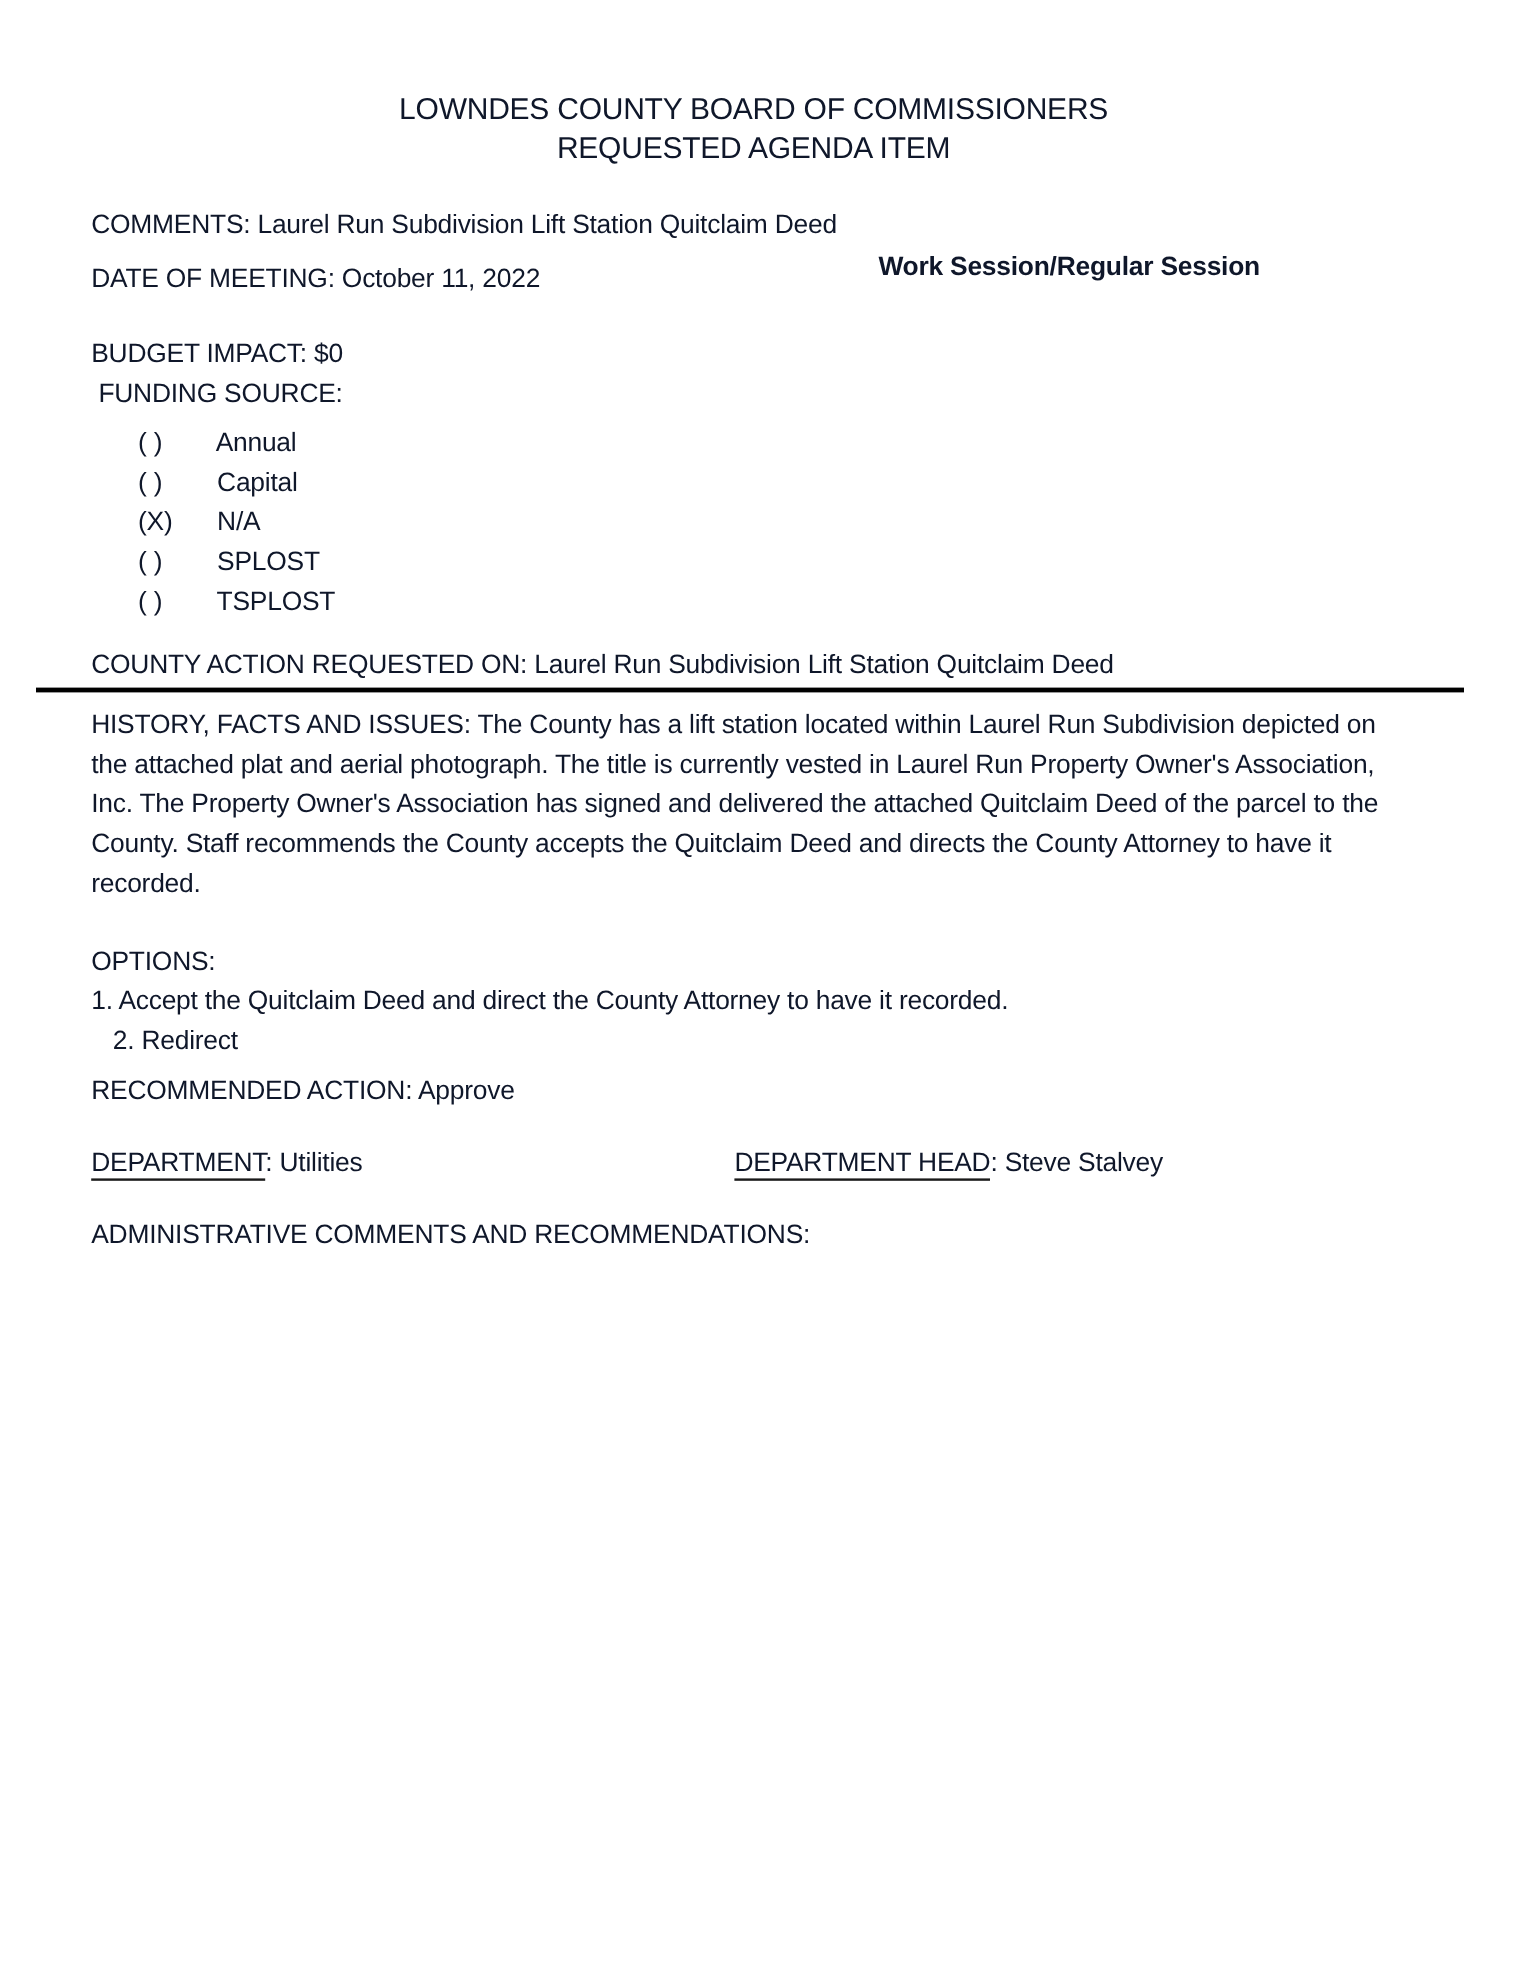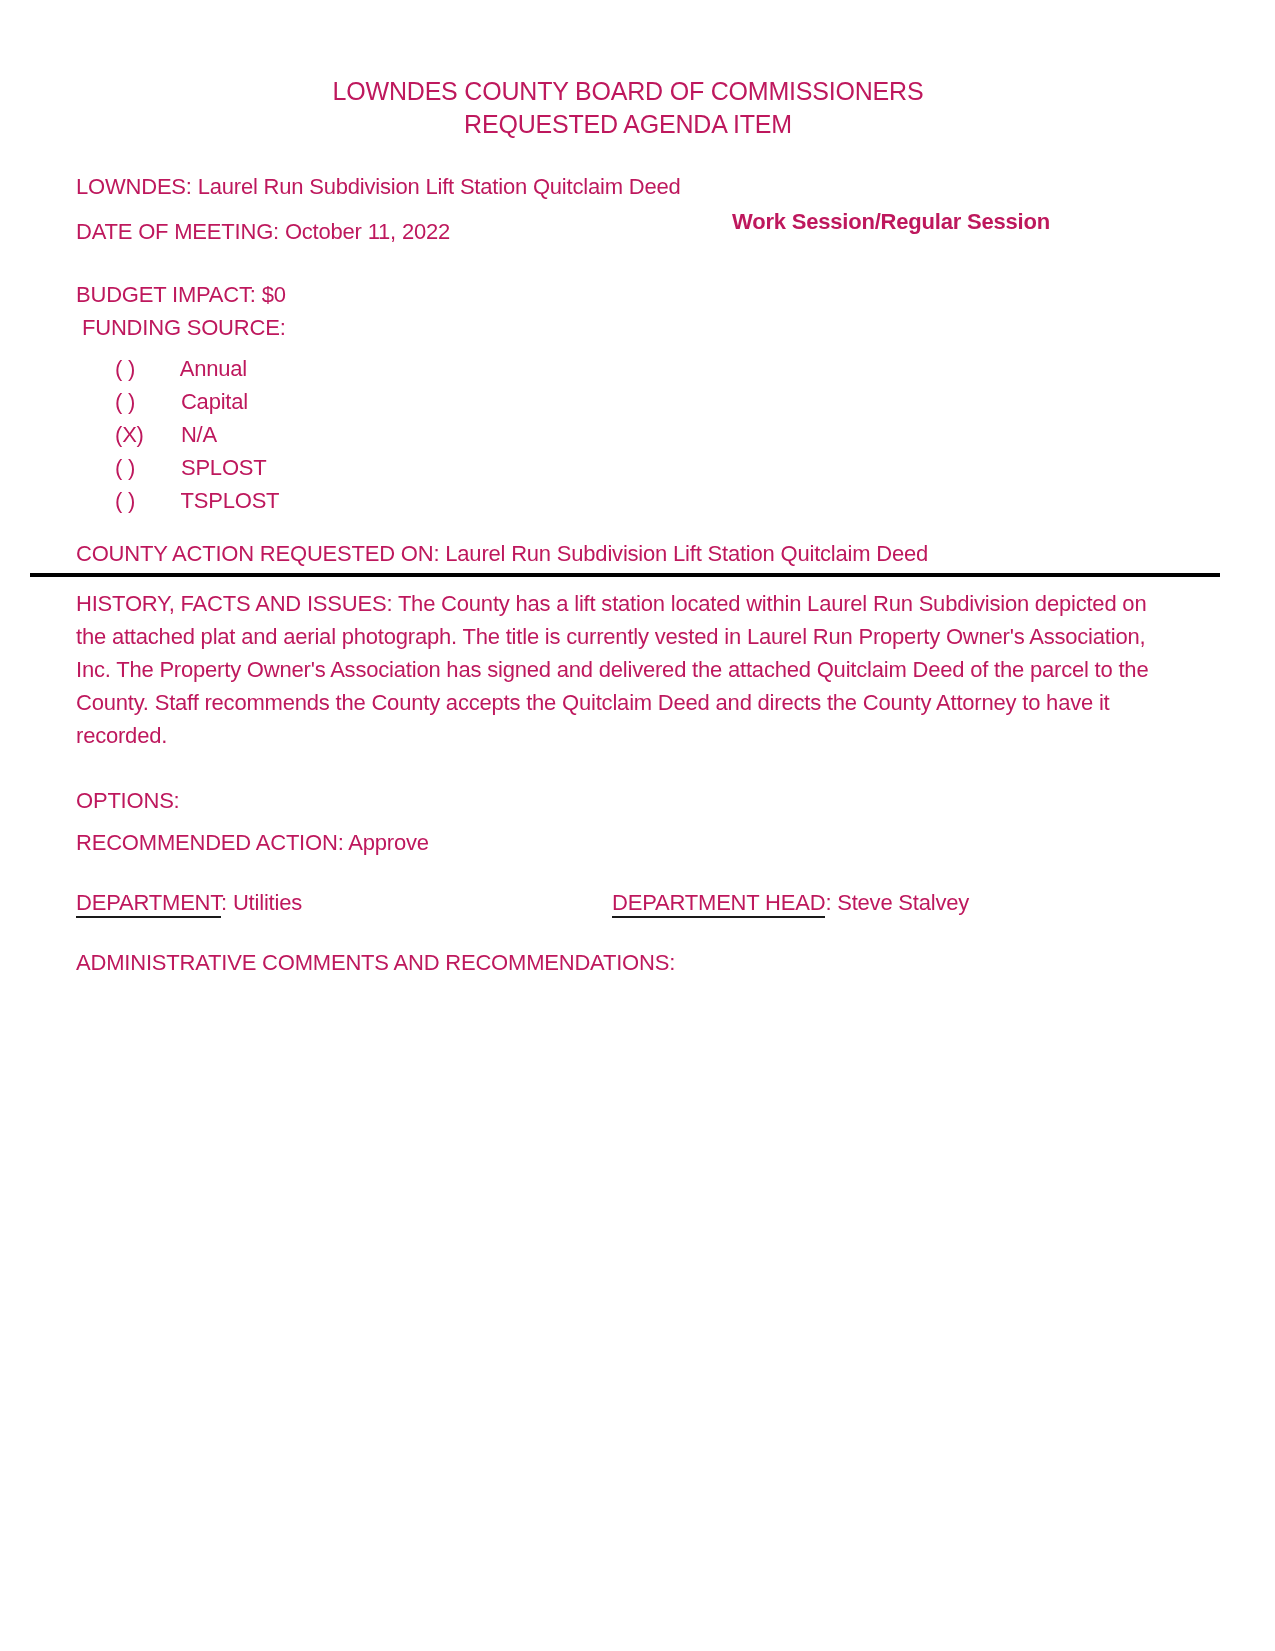--- a/index.html
+++ b/index.html
@@ -4,21 +4,21 @@
 <style>
   html, body { margin: 0; padding: 0; background: #ffffff; }
   .page {
     position: relative;
     width: 1225px;
     height: 1651px;
     background: #ffffff;
     font-family: "Liberation Sans", sans-serif;
     font-size: 22px;
     line-height: 33px;
-    color: #be185d;
+    color: #0f172a;
     letter-spacing: -0.2px;
     overflow: hidden;
     box-sizing: border-box;
   }
   .content { padding: 75px 45px 0 76px; }
   .doc-title { text-align: center; font-size: 25px; line-height: 33px; }
   .subject-line { margin-top: 29px; }
   .date-row { margin-top: 12px; position: relative; }
   .session { position: absolute; right: 130px; top: -10px; white-space: nowrap; font-weight: bold; }
   .budget-line { margin-top: 30px; }
@@ -43,21 +43,21 @@
 
 <div class="page">
   <div class="content">
 
     <header class="doc-title">
       <div>LOWNDES COUNTY BOARD OF COMMISSIONERS</div>
       <div>REQUESTED AGENDA ITEM</div>
     </header>
 
     <div class="subject-line">
-      <span>LOWNDES:</span>
+      <span>COMMENTS:</span>
       <span>Laurel Run Subdivision Lift Station Quitclaim Deed</span>
     </div>
 
     <div class="date-row">
       <span>
         <span>DATE OF MEETING:</span>
         <span>October 11, 2022</span>
       </span>
       <span class="session">Work Session/Regular Session</span>
     </div>
@@ -101,20 +101,24 @@
 
     <div class="rule"></div>
 
     <p class="history">
       <span>HISTORY, FACTS AND ISSUES:</span>
       <span>The County has a lift station located within Laurel Run Subdivision depicted on the attached plat and aerial photograph. The title is currently vested in Laurel Run Property Owner's Association, Inc. The Property Owner's Association has signed and delivered the attached Quitclaim Deed of the parcel to the County. Staff recommends the County accepts the Quitclaim Deed and directs the County Attorney to have it recorded.</span>
     </p>
 
     <div class="options-row">
       <span class="options-label">OPTIONS:</span>
+      <div>
+        <div>1. Accept the Quitclaim Deed and direct the County Attorney to have it recorded.</div>
+        <div class="option-line2">2. Redirect</div>
+      </div>
     </div>
 
     <div class="recommended">
       <span>RECOMMENDED ACTION:</span>
       <span>Approve</span>
     </div>
 
     <div class="dept-row">
       <span><span class="underline">DEPARTMENT</span><span>: Utilities</span></span>
       <span class="dept-head"><span class="underline">DEPARTMENT HEAD</span><span>: Steve Stalvey</span></span>

